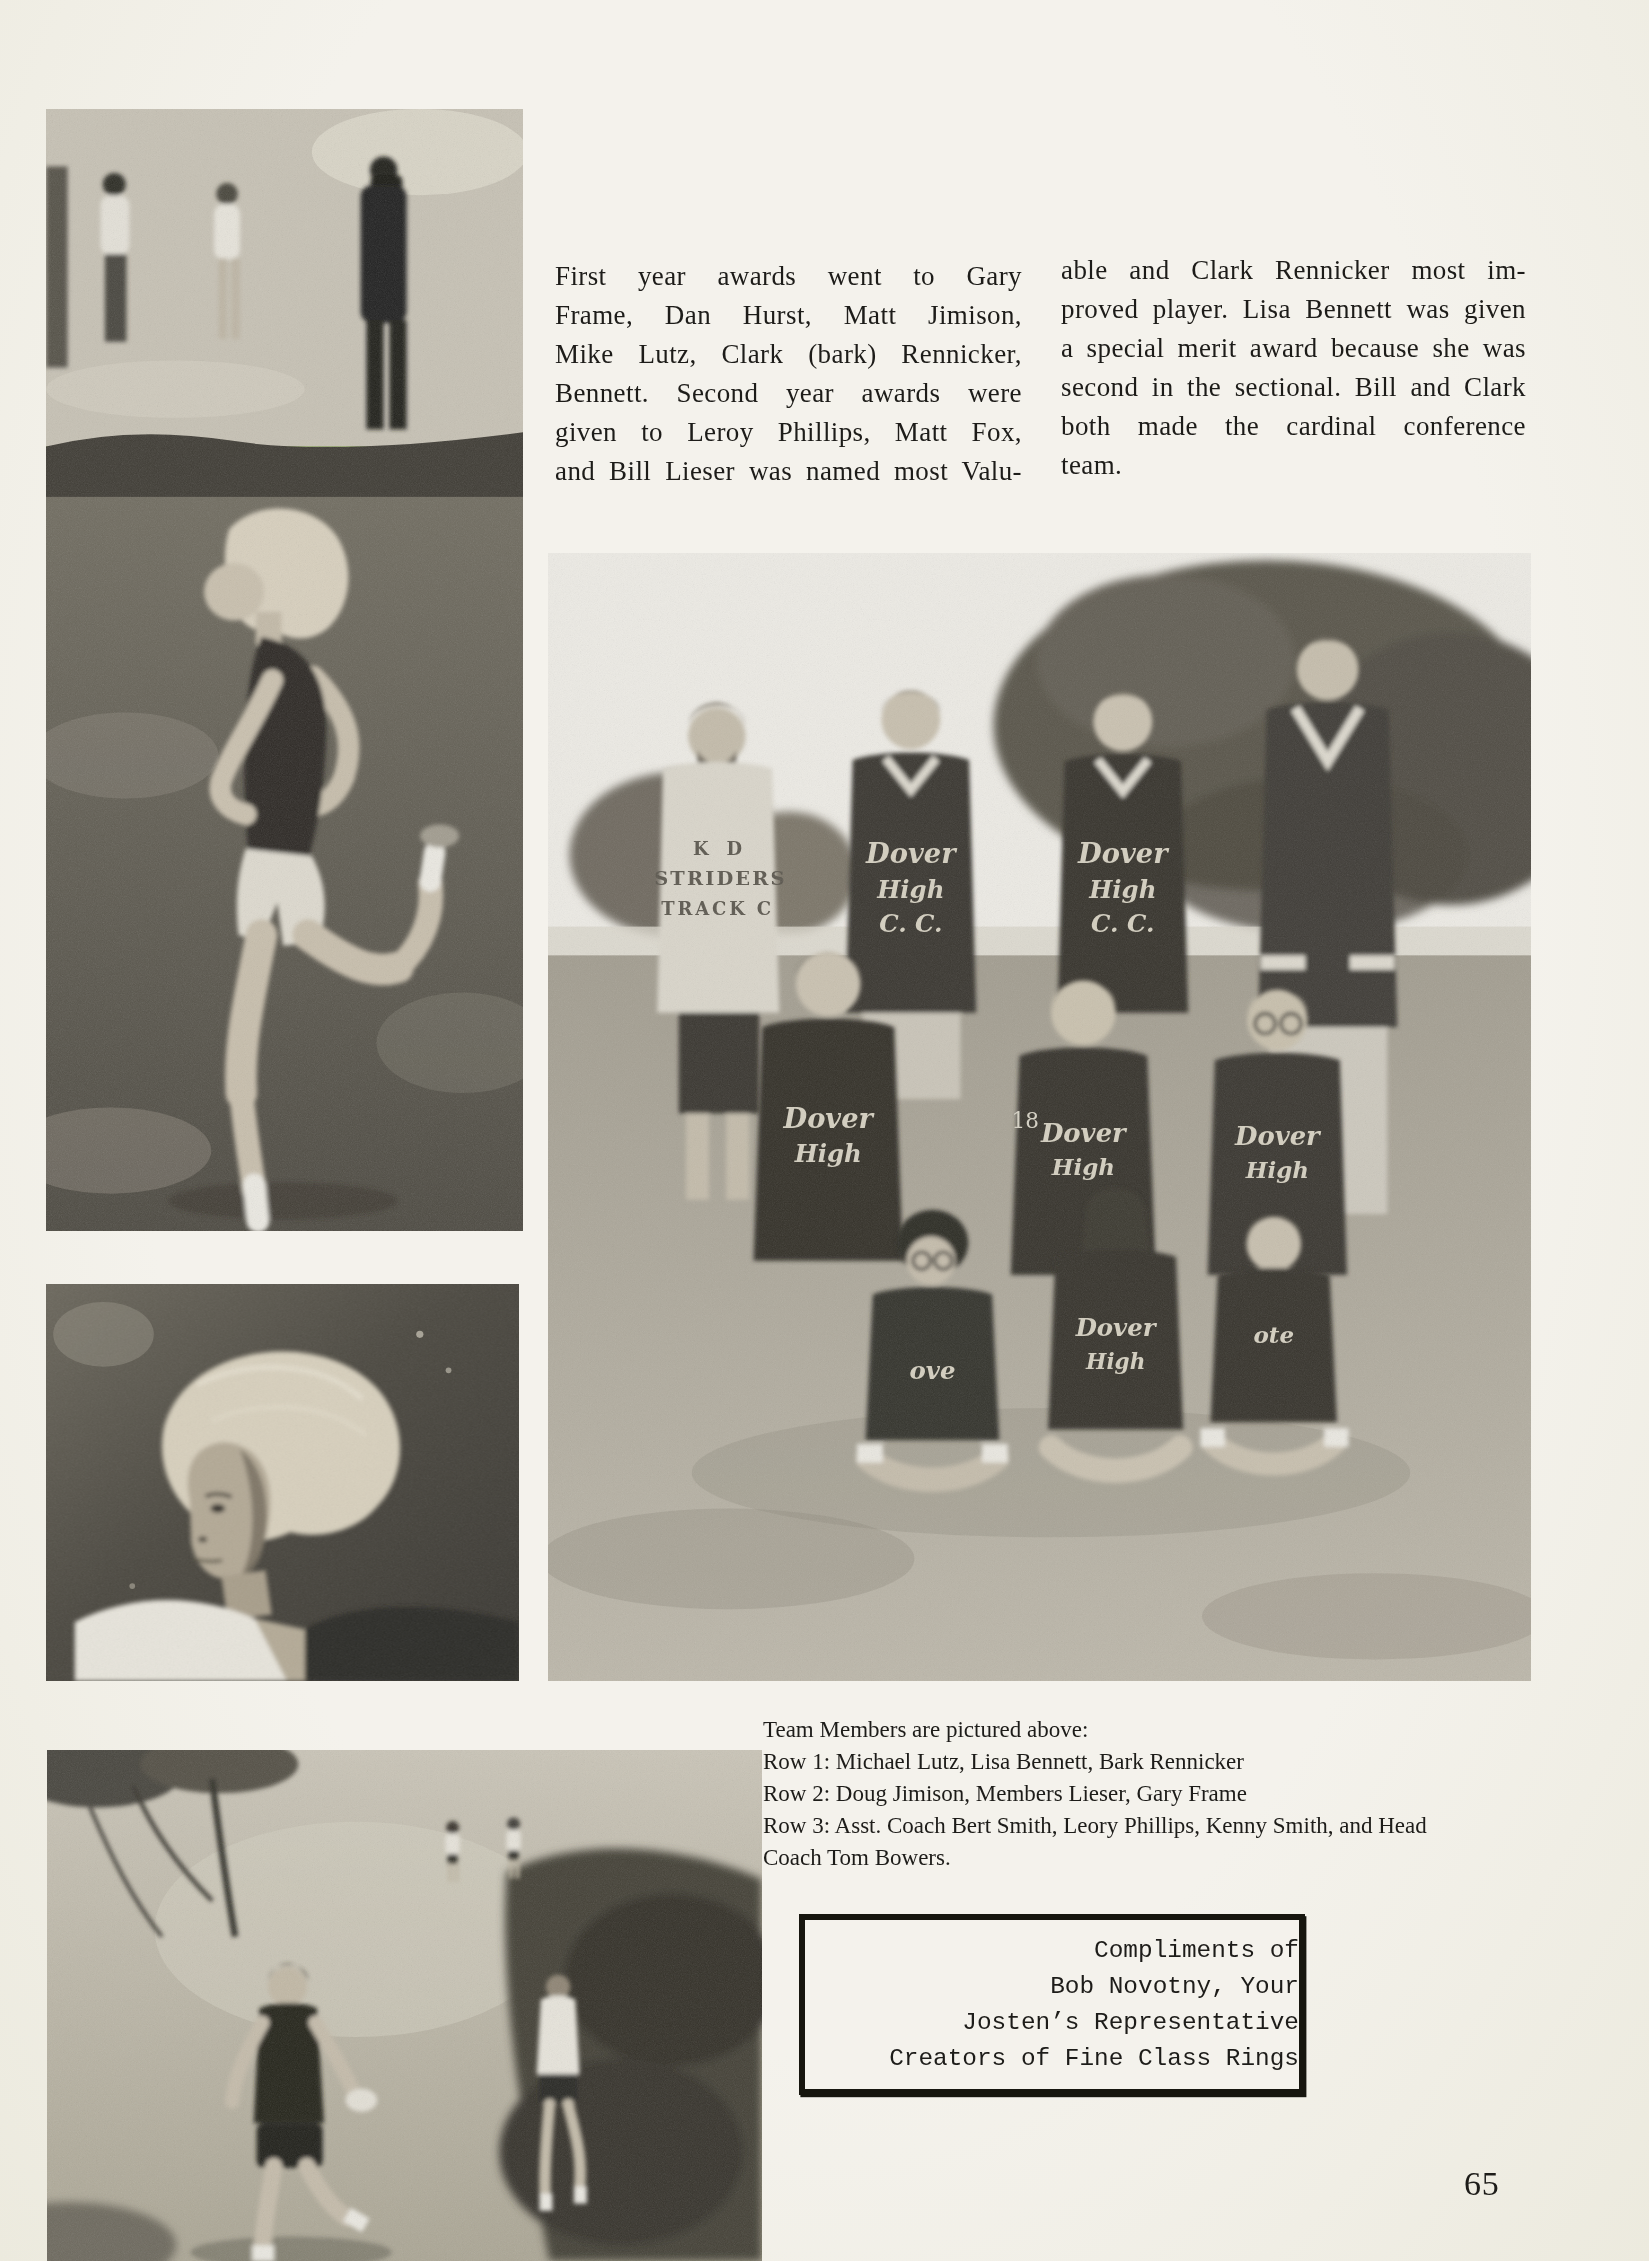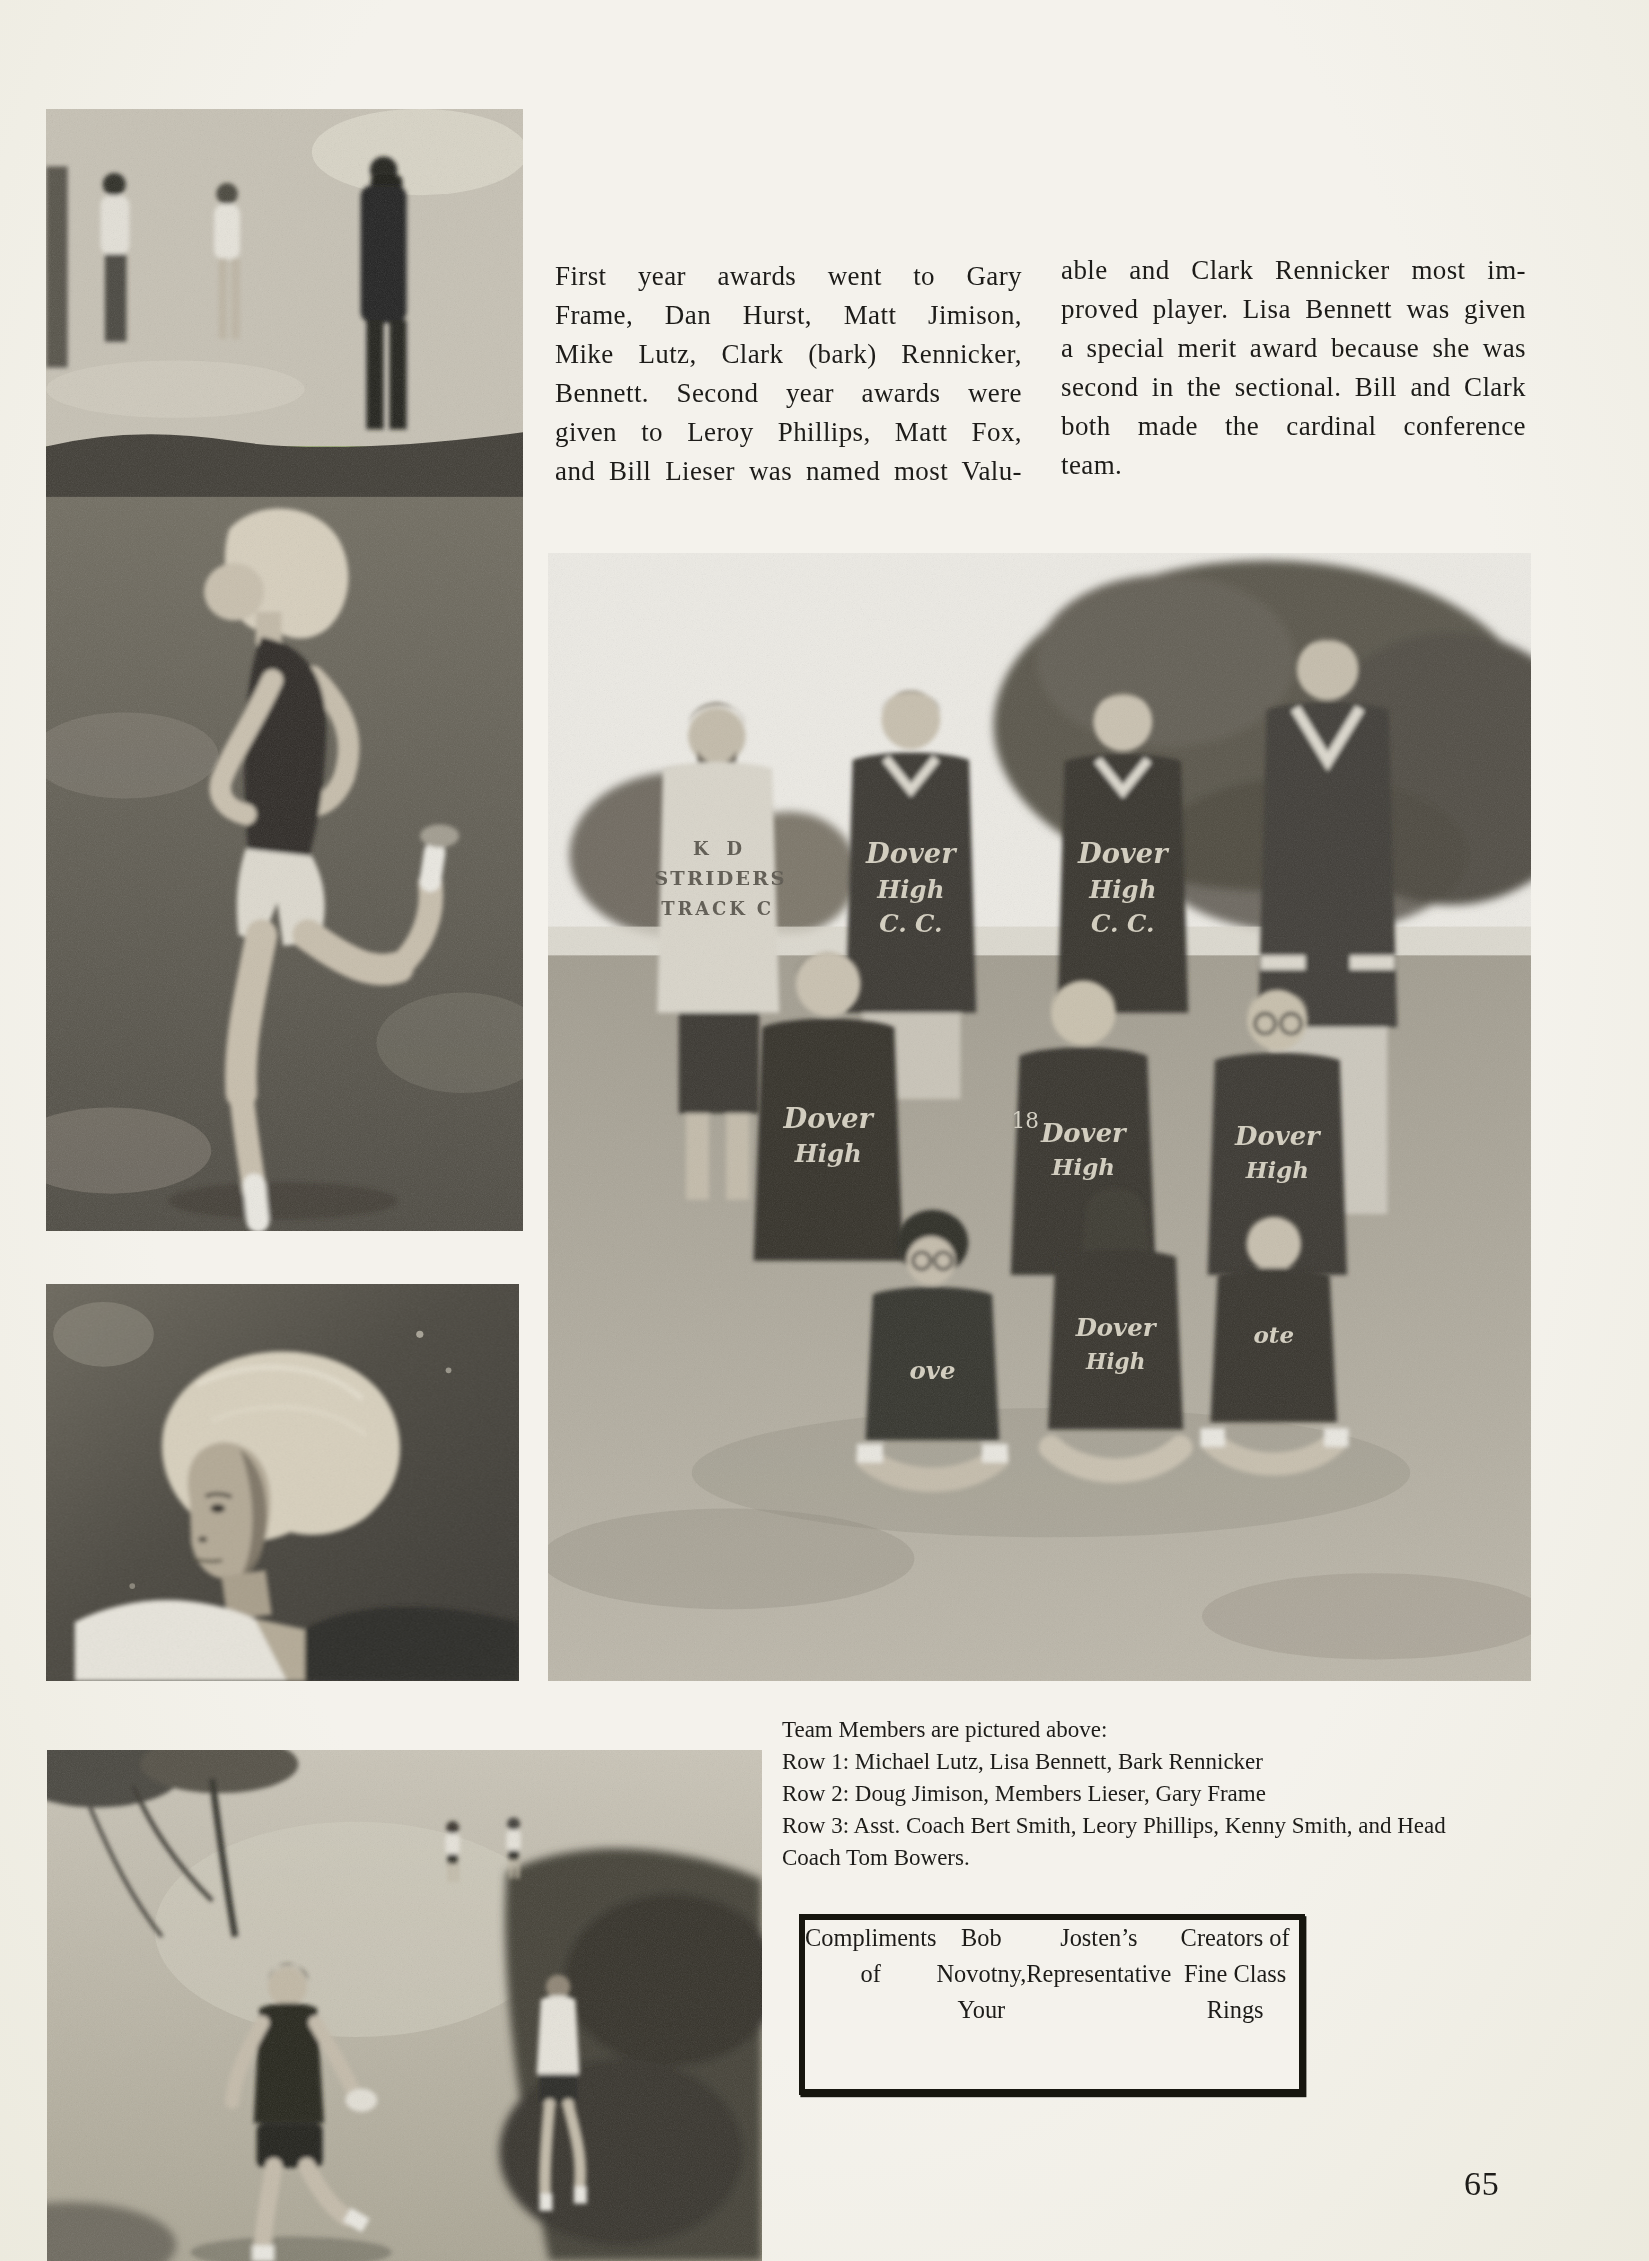--- a/index.html
+++ b/index.html
@@ -14,29 +14,30 @@
   #photo-b{left:46px;top:1284px;width:473px;height:397px;}
   #photo-c{left:548px;top:553px;width:983px;height:1128px;}
   #photo-d{left:47px;top:1750px;width:715px;height:511px;}
 
   .article-col{position:absolute;font-size:27px;line-height:39px;letter-spacing:0.4px;}
   #article-col-1{left:555px;top:251px;width:467px;margin-top:6px;}
   #article-col-2{left:1061px;top:251px;width:465px;}
   .jline{text-align:justify;text-align-last:justify;white-space:nowrap;}
   .jline.last{text-align-last:left;}
 
-  #caption{position:absolute;left:782px;top:1714px;width:790px;font-size:23px;line-height:32px;}
+  #caption{position:absolute;left:763px;top:1714px;width:790px;font-size:23px;line-height:32px;}
   .cap-line{white-space:nowrap;}
 
   #ad-box{
     position:absolute;left:799px;top:1914px;width:506px;height:181px;
     border:6.5px solid #17160f;box-sizing:border-box;background:#f4f2ec;
-    display:flex;flex-direction:row;justify-content:center;align-items:flex-start;
+    display:flex;flex-direction:column;justify-content:center;align-items:flex-end;
     font-size:24.4px;line-height:36px;text-align:center;
     box-shadow:1.4px 2.2px 0 #17160f;
+    font-family:Liberation Mono, monospace;
   }
   #page-number{position:absolute;left:1464px;top:2165px;font-size:34px;letter-spacing:0.7px;}
 </style>
 </head>
 <body>
 
 <svg width="0" height="0" style="position:absolute" aria-hidden="true">
   <defs>
     <filter id="grain">
         <feTurbulence type="fractalNoise" baseFrequency="0.8" numOctaves="2" seed="7"></feTurbulence>

